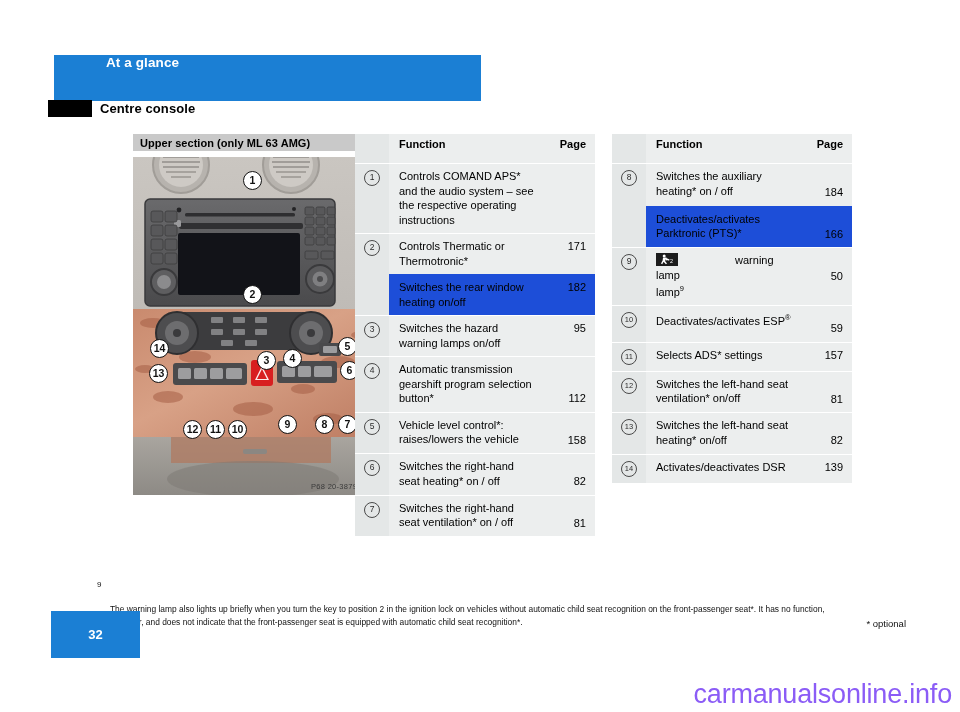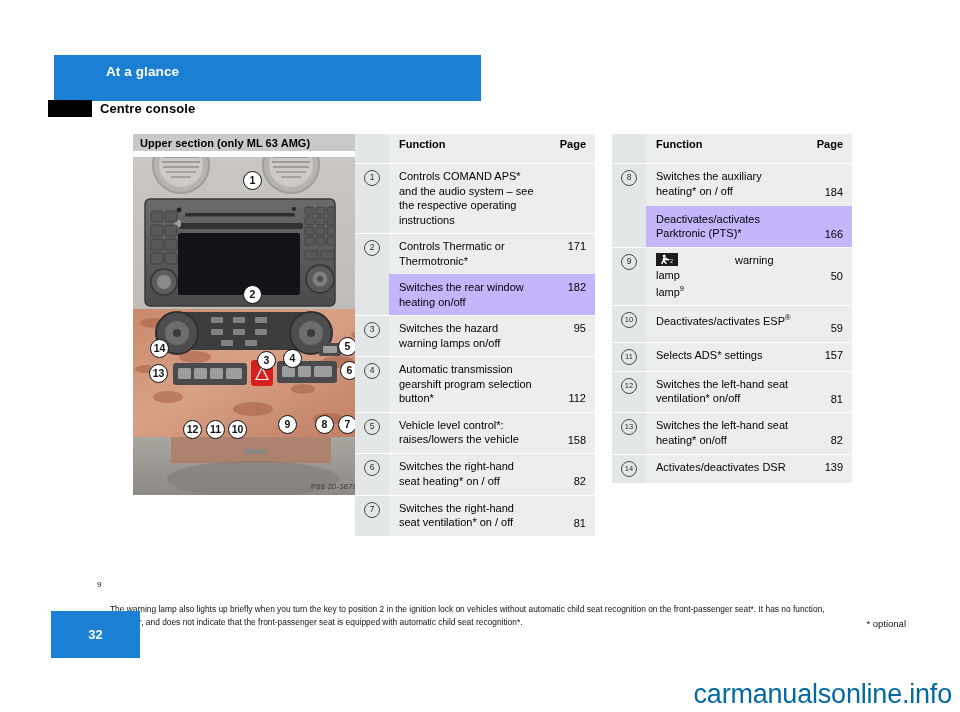--- a/index.html
+++ b/index.html
@@ -21,21 +21,21 @@
     position: absolute;
     left: 54px;
     top: 55px;
     width: 427px;
     height: 46px;
     background: #1b7fd4;
   }
   #chapter-banner-title {
     position: absolute;
     left: 52px;
-    top: 9px;
+    top: 0;
     font-size: 13.5px;
     font-weight: bold;
     color: #ffffff;
     letter-spacing: .1px;
   }
 
   
   #section-tab-marker {
     position: absolute;
     left: 48px;
@@ -153,21 +153,21 @@
     line-height: 14.5px;
   }
   .item-row td.c-page {
     text-align: right;
     padding-right: 9px;
     line-height: 14.5px;
   }
 
   
   .sub-row td {
-    background: #c4b5fd;
+    background: #1d4ed8;
     border-top: 0;
     padding-top: 6px;
     padding-bottom: 6px;
   }
   .sub-row td.c-num { background: #e4e7e7; }
   .sub-row td.c-func { padding-left: 10px; padding-right: 6px; line-height: 14.5px; }
   .sub-row td.c-page { text-align: right; padding-right: 9px; line-height: 14.5px; }
 
   .pagenum { display: block; }
 
@@ -240,21 +240,21 @@
     right: 54px;
     top: 618px;
     font-size: 9.5px;
     color: #111;
   }
   #watermark {
     position: absolute;
     right: 8px;
     bottom: 2px;
     font-size: 27px;
-    color: #0369a1;
+    color: #8b5cf6;
     font-family: "Liberation Sans", sans-serif;
     letter-spacing: -.2px;
   }
 </style>
 </head>
 <body>
 
 <div id="chapter-banner">
   <div id="chapter-banner-title">At a glance</div>
 </div>

